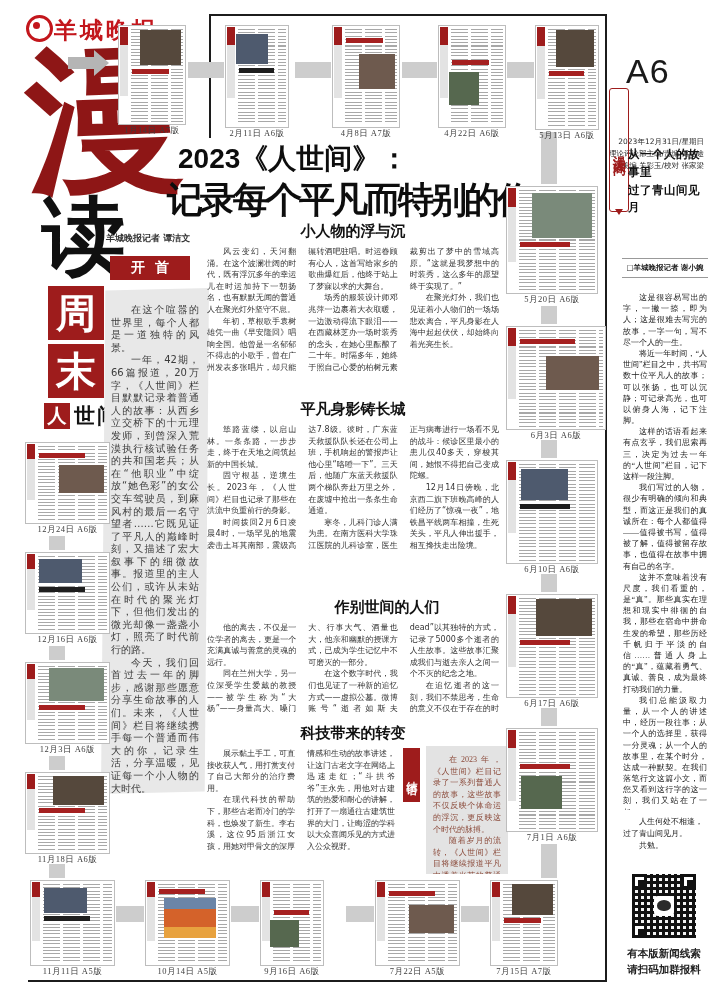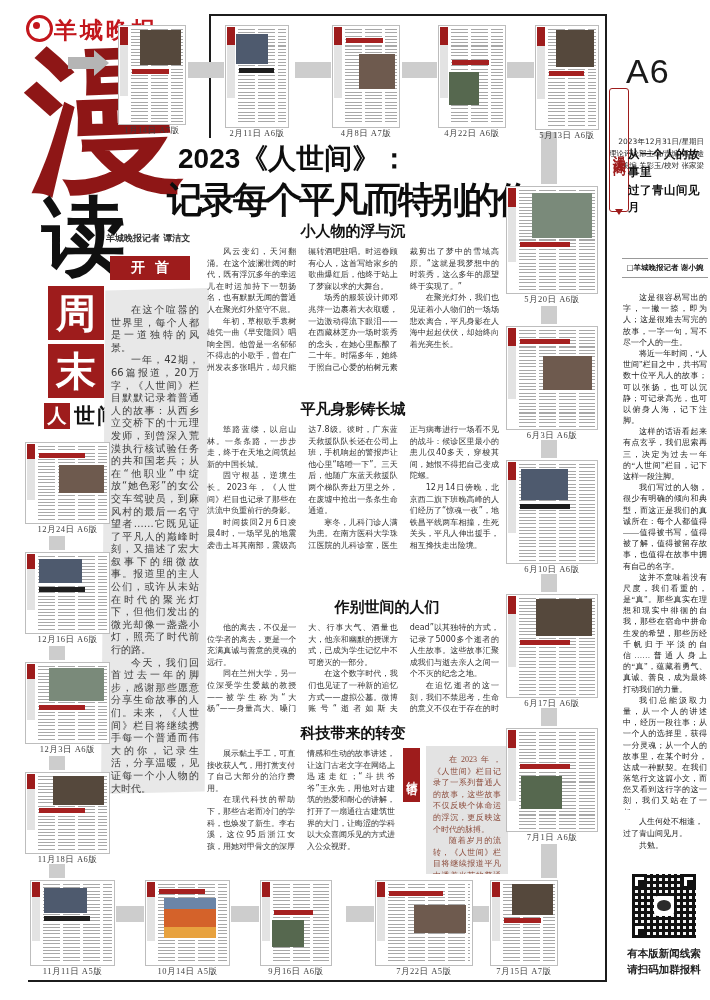--- a/index.html
+++ b/index.html
@@ -271,21 +271,21 @@
 
   <div class="titem v5" style="left:506px;top:186px;width:92px;height:108px;">
     <div class="thumb">
         <span class="tm"></span>
         <span class="tl"></span>
         <span class="tp"></span>
         <span class="hl"></span>
       </div>
     <div class="cap">5月20日 A6版</div>
   </div>
-  <div class="titem v3" style="left:506px;top:326px;width:92px;height:104px;border-radius:32px;">
+  <div class="titem v3" style="left:506px;top:326px;width:100px;height:104px;border-radius:32px;">
     <div class="thumb">
         <span class="tm"></span>
         <span class="tl"></span>
         <span class="tp"></span>
         <span class="hl"></span>
       </div>
     <div class="cap">6月3日 A6版</div>
   </div>
   <div class="titem v2" style="left:506px;top:460px;width:92px;height:104px;">
     <div class="thumb">
@@ -326,30 +326,30 @@
   </div>
   <div class="titem vfire" style="left:145px;top:880px;width:85px;height:86px;">
     <div class="thumb">
         <span class="tm"></span>
         <span class="tl"></span>
         <span class="tp"></span>
         <span class="hl"></span>
       </div>
     <div class="cap">10月14日 A5版</div>
   </div>
-  <div class="titem v4" style="left:260px;top:880px;width:72px;height:86px;">
+  <div class="titem v4" style="left:260px;top:880px;width:64px;height:86px;">
     <div class="thumb">
         <span class="tm"></span>
         <span class="tl"></span>
         <span class="tp"></span>
         <span class="hl"></span>
       </div>
     <div class="cap">9月16日 A6版</div>
   </div>
-  <div class="titem v3" style="left:375px;top:880px;width:98px;height:86px;">
+  <div class="titem v3" style="left:375px;top:880px;width:85px;height:86px;">
     <div class="thumb">
         <span class="tm"></span>
         <span class="tl"></span>
         <span class="tp"></span>
         <span class="hl"></span>
       </div>
     <div class="cap">7月22日 A5版</div>
   </div>
   <div class="titem v1" style="left:490px;top:880px;width:68px;height:86px;">
     <div class="thumb">

